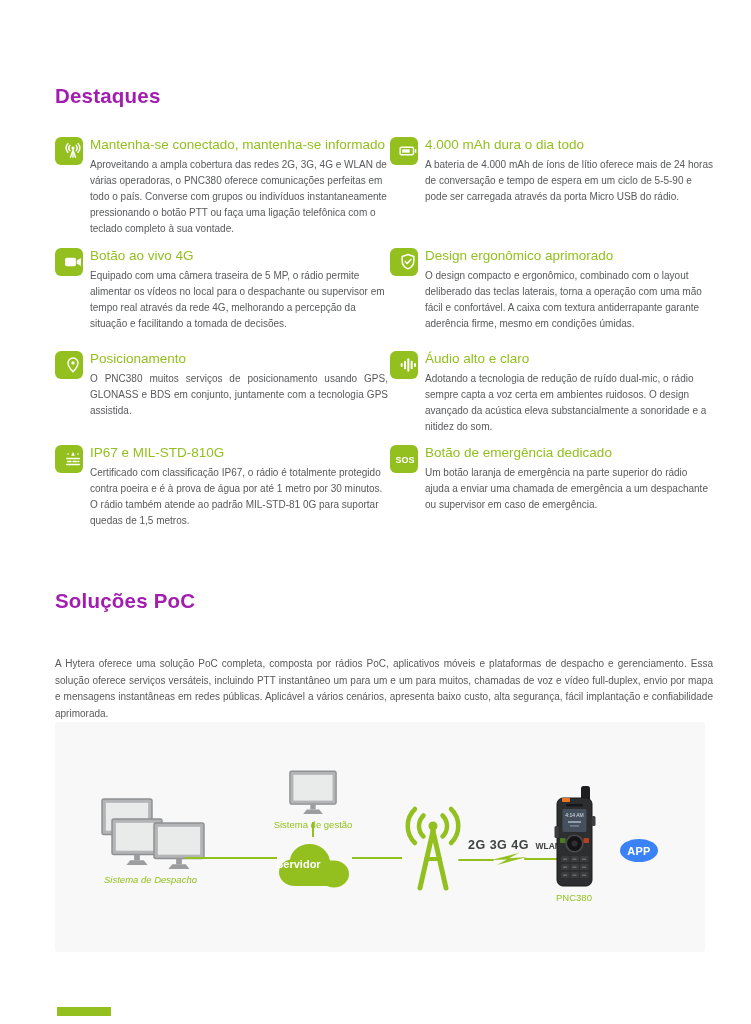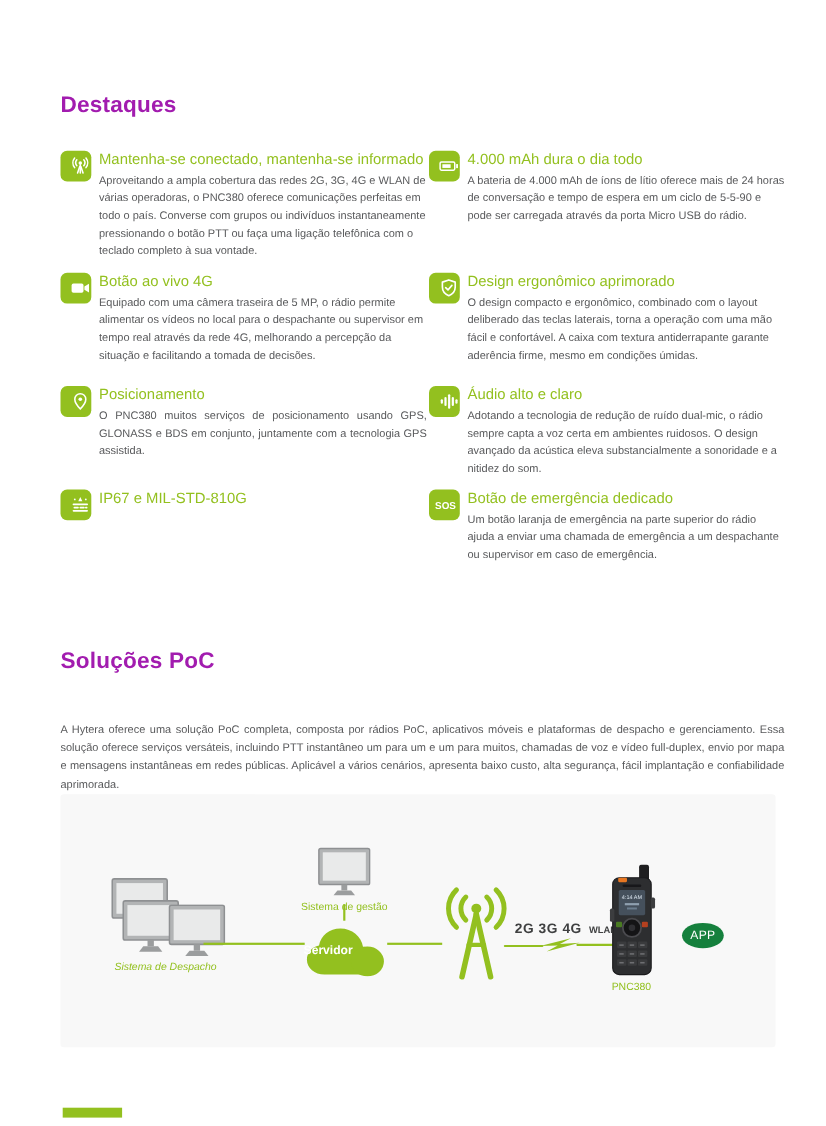--- a/index.html
+++ b/index.html
@@ -66,23 +66,23 @@
 
   #networks-label { left:413px; top:113px; width:120px; color:#3f4041; }
   #networks-label .big   { font-size:12.5px; font-weight:bold; letter-spacing:0.5px;margin-top:33px; }
   #networks-label .small { font-size:8.5px;  font-weight:bold; margin-left:2px; }
 
   #bolt-line { left:402px; top:128px; width:105px; height:18px; }
 
   #radio { left:498px; top:64px; width:44px; height:102px; }
 
   #app-badge {
-    left:565px; top:117px; width:38px; height:23px; background:#15803d;
+    left:565px; top:117px; width:38px; height:23px; background:#3b82f6;
     border-radius:50%; display:flex; align-items:center; justify-content:center;
-    color:#fff; font-size:11px; font-weight:normal; letter-spacing:0.3px;
+    color:#fff; font-size:11px; font-weight:bold; letter-spacing:0.3px;
   }
 
   #footer-bar {
     position:absolute; left:57px; top:1007px; width:54px; height:9px; background:#93c01f;
   }
 </style>
 </head>
 <body>
 
 <div class="page">
@@ -187,20 +187,21 @@
           <circle cx="6" cy="6" r="1" stroke="none"></circle>
           <circle cx="18" cy="6" r="1" stroke="none"></circle>
           <path d="M12 3.5 L14.2 8 H9.8 Z" stroke="none"></path>
           <path d="M4.5 11.5 H19.5" stroke-width="1.8"></path>
           <path d="M5.5 15 H9.5 M12 15 H16 M18 15 H19" stroke-width="1.8"></path>
           <path d="M4.5 18.5 H19.5" stroke-width="1.8"></path>
         </svg>
       </div>
       <div class="feat-body-wrap">
         <div class="feat-title">IP67 e MIL-STD-810G</div>
+        <div class="feat-text">Certificado com classificação IP67, o rádio é totalmente protegido contra poeira e é à prova de água por até 1 metro por 30 minutos. O rádio também atende ao padrão MIL-STD-81 0G para suportar quedas de 1,5 metros.</div>
       </div>
     </div>
     <div class="feat c2">
       <div class="feat-icon">
         <svg width="26" height="26" viewBox="0 0 26 26">
           <text x="13" y="17" text-anchor="middle" fill="#fff" font-family="Liberation Sans, sans-serif" font-size="9" font-weight="bold">SOS</text>
         </svg>
       </div>
       <div class="feat-body-wrap">
         <div class="feat-title">Botão de emergência dedicado</div>

